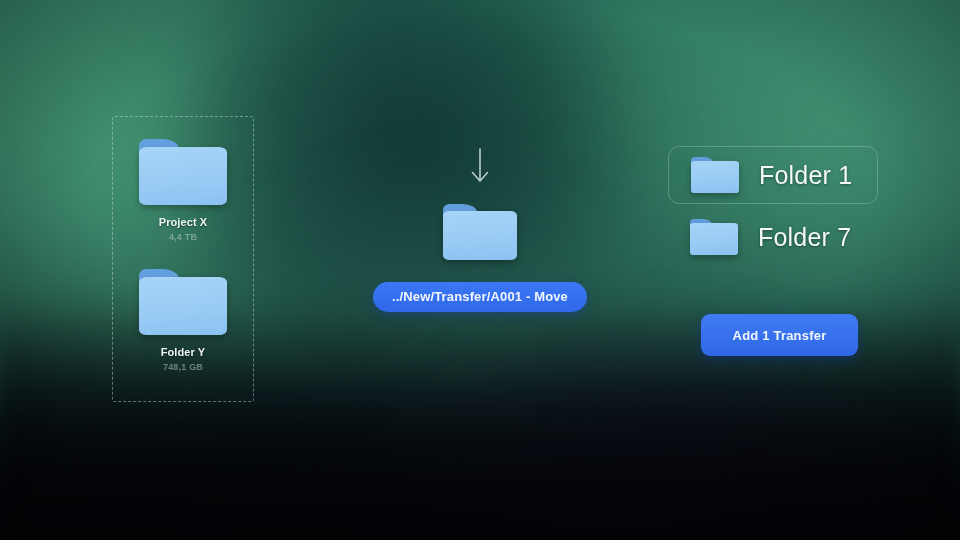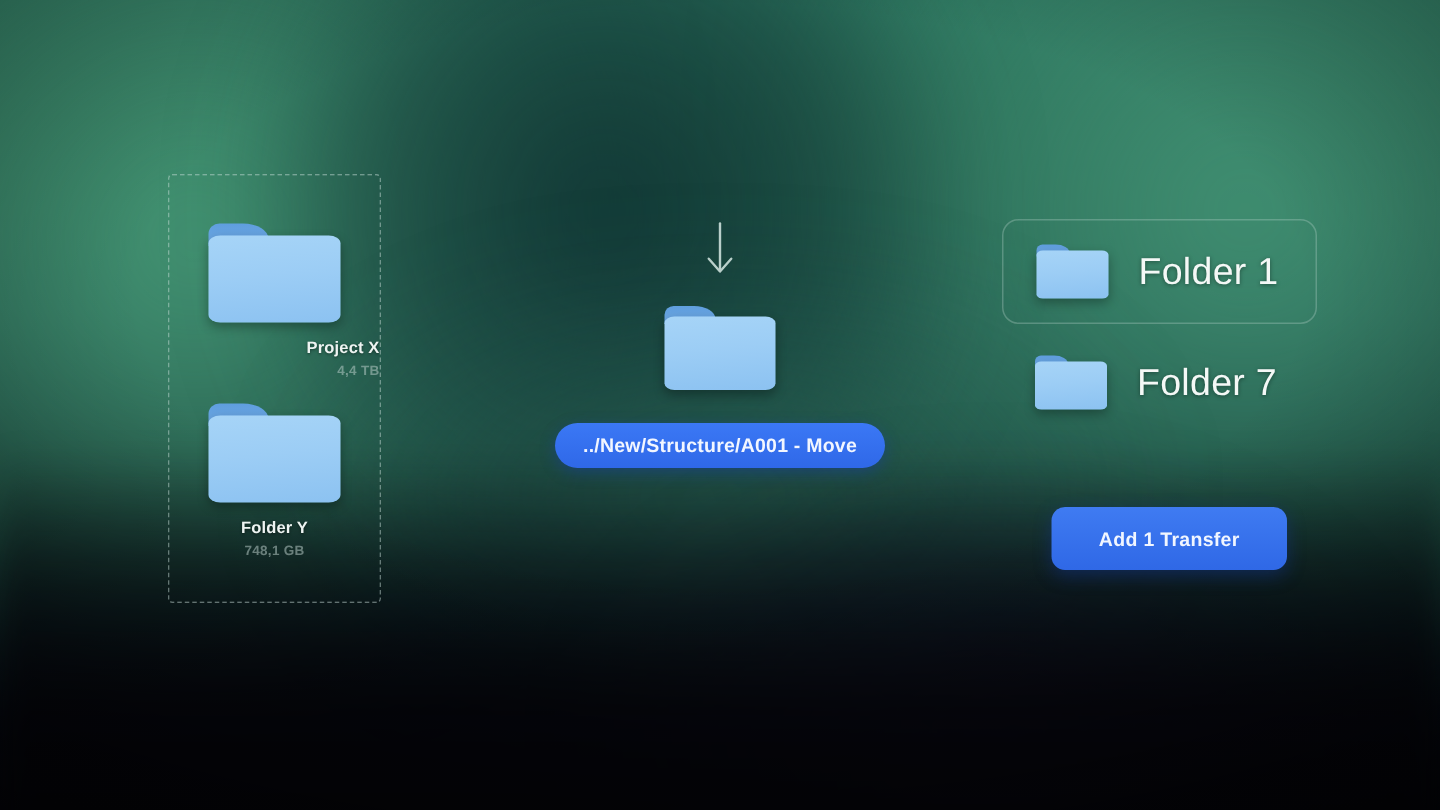--- a/index.html
+++ b/index.html
@@ -135,21 +135,21 @@
     left: 112px; top: 116px;
     width: 140px; height: 284px;
     border: 1px dashed rgba(205,225,220,0.46);
     border-radius: 3px;
   }
   .src-item {
     position: absolute;
     left: 0; width: 140px;
     text-align: center;
   }
-  .src-item.one { top: 32px; text-align: right; }
+  .src-item.one { top: 22px; }
   .src-item.two { top: 152px; }
   .src-item .folder {
     width: 88px; height: 66px;
     margin: 0 auto;
   }
   .src-name {
     margin-top: 11px;
     font-size: 11px;
     font-weight: bold;
     color: #eef4f2;
@@ -224,21 +224,21 @@
 
   
   .right-col {
     position: absolute;
     left: 668px; top: 146px;
     width: 230px;
   }
   .dest-row {
     display: flex;
     align-items: center;
-    height: 70px;
+    height: 58px;
     padding-left: 22px;
     box-sizing: border-box;
   }
   .dest-row.selected {
     width: 210px;
     border: 1px solid rgba(196,220,212,0.30);
     border-radius: 11px;
   }
   .dest-row.plain {
     margin-top: 4px;
@@ -317,21 +317,21 @@
       </svg>
     </div>
 
     <div class="dst-folder-wrap">
       <span class="folder">
         <span class="tab"></span>
           <span class="body"></span>
       </span>
     </div>
 
-    <div class="pill">../New/Structure/A001 - Move</div>
+    <div class="pill">../New/Transfer/A001 - Move</div>
 
   </div>
 
   <div class="right-col">
 
     <div class="dest-row selected">
       <span class="folder">
         <span class="tab"></span>
           <span class="body"></span>
       </span>

